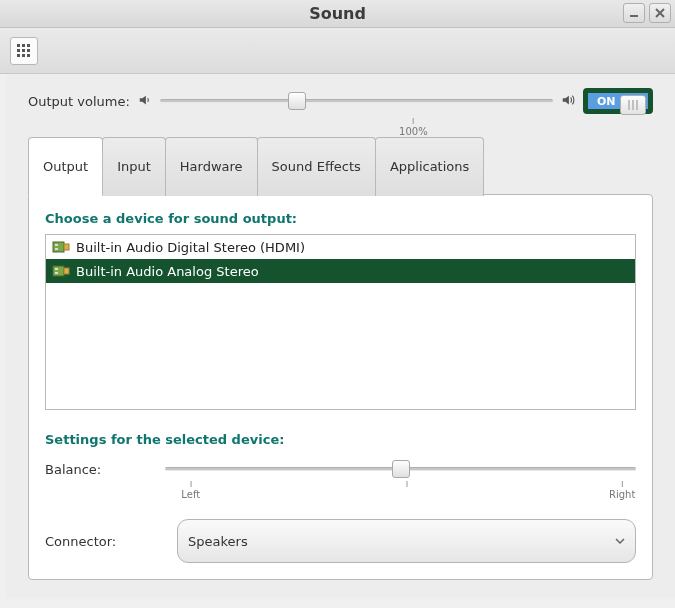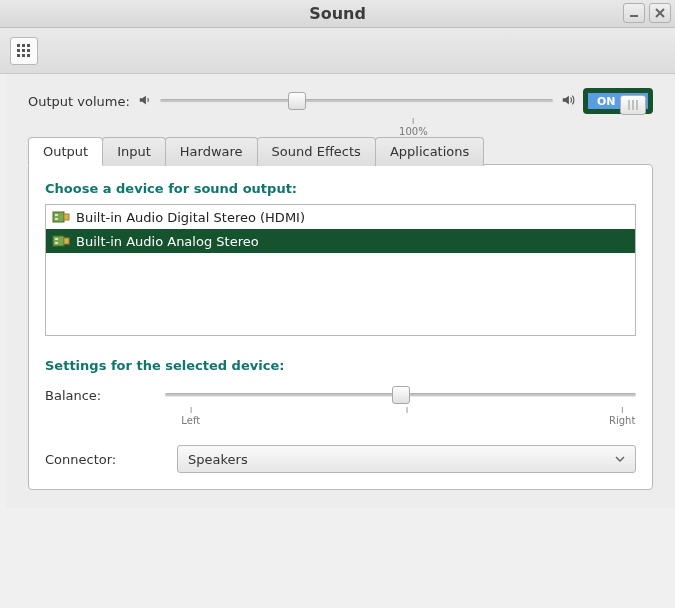--- a/index.html
+++ b/index.html
@@ -22,44 +22,44 @@
 .volmarks { position:relative; margin:4px 0 0 156px; width:370px; font-size:10px; color:#777; }
 .vmark { position:absolute; top:0; transform:translateX(-50%); text-align:center; }
 .vmark .tick { width:1px; height:6px; background:#999; margin:0 auto 2px auto; }
 
 .toggle { width:70px; height:26px; border-radius:4px; background:#5a9de0; position:relative; border:5px solid #14532d; cursor:pointer; display:flex; align-items:center; }
 .toggle .lbl { color:#fff; font-size:11px; font-weight:bold; margin-left:9px; }
 .toggle .knob { position:absolute; right:2px; top:2px; width:26px; height:20px; background:linear-gradient(to bottom,#fdfdfd,#e2e2e2); border-radius:3px; border:1px solid #b0b0b0; display:flex; align-items:center; justify-content:center; }
 .toggle .knob .grip { width:2px; height:10px; background:#c0c0c0; margin:0 1px; }
 
 .tabs { display:flex; margin-top:22px; position:relative; z-index:2; }
-.tab { padding:6px 14px; font-size:13px; color:#333; background:linear-gradient(to bottom,#ececec,#dedede); border:1px solid #b8b8b8; border-bottom:none; border-radius:4px 4px 0 0; margin-right:0px; cursor:pointer; position:relative; top:1px; }
+.tab { padding:21px 14px; font-size:13px; color:#333; background:linear-gradient(to bottom,#ececec,#dedede); border:1px solid #b8b8b8; border-bottom:none; border-radius:4px 4px 0 0; margin-right:0px; cursor:pointer; position:relative; top:1px; }
 .tab + .tab { margin-left:-1px; }
 .tab.active { background:#fff; z-index:3; border-bottom:1px solid #fff; }
 
 .tabpanel { background:#fff; border:1px solid #b8b8b8; border-radius:0 4px 4px 4px; padding:16px; position:relative; z-index:1; margin-top:-1px; }
 
 .section-label { font-size:13px; font-weight:bold; color:#0f766e; margin-bottom:8px; }
 
-.devlist { border:1px solid #b8b8b8; height:132px; background:#fff; overflow-y:auto; }
+.devlist { border:1px solid #b8b8b8; height:176px; background:#fff; overflow-y:auto; }
 .devrow { display:flex; align-items:center; gap:6px; padding:4px 6px; font-size:13px; color:#222; cursor:pointer; }
 .devrow.selected { background:#14532d; color:#fff; }
 .devicon { width:18px; height:16px; display:inline-flex; align-items:center; justify-content:center; }
 
 .settingsarea { margin-top:22px; }
 .balrow { display:flex; align-items:center; gap:0; font-size:13px; color:#333; margin-top:10px; }
 .balrow .lab { width:120px; }
 .balslider { flex:1; position:relative; height:24px; }
 .balmarks { position:relative; margin-left:132px; height:20px; }
 .bmark { position:absolute; top:0; font-size:10px; color:#777; transform:translateX(-50%); text-align:center; }
 .bmark .tick { width:1px; height:6px; background:#999; margin:0 auto 2px auto; }
 
 .connrow { display:flex; align-items:center; gap:12px; font-size:13px; color:#333; margin-top:18px; }
 .connrow .lab { width:120px; }
-.combo { flex:1; height:28px; background:linear-gradient(to bottom,#fafafa,#e6e6e6); border:1px solid #b4b4b4; border-radius:3px; display:flex; align-items:center; padding:0 10px; justify-content:space-between; cursor:pointer; }
+.combo { flex:1; height:44px; background:linear-gradient(to bottom,#fafafa,#e6e6e6); border:1px solid #b4b4b4; border-radius:11px; display:flex; align-items:center; padding:0 10px; justify-content:space-between; cursor:pointer; }
 .combo .chev { color:#666; }
 
 svg.speaker { fill:#555; }
 </style>
 </head>
 <body>
 
 <div class="titlebar">
   <span class="title">Sound</span>
   <div class="winbtns">

